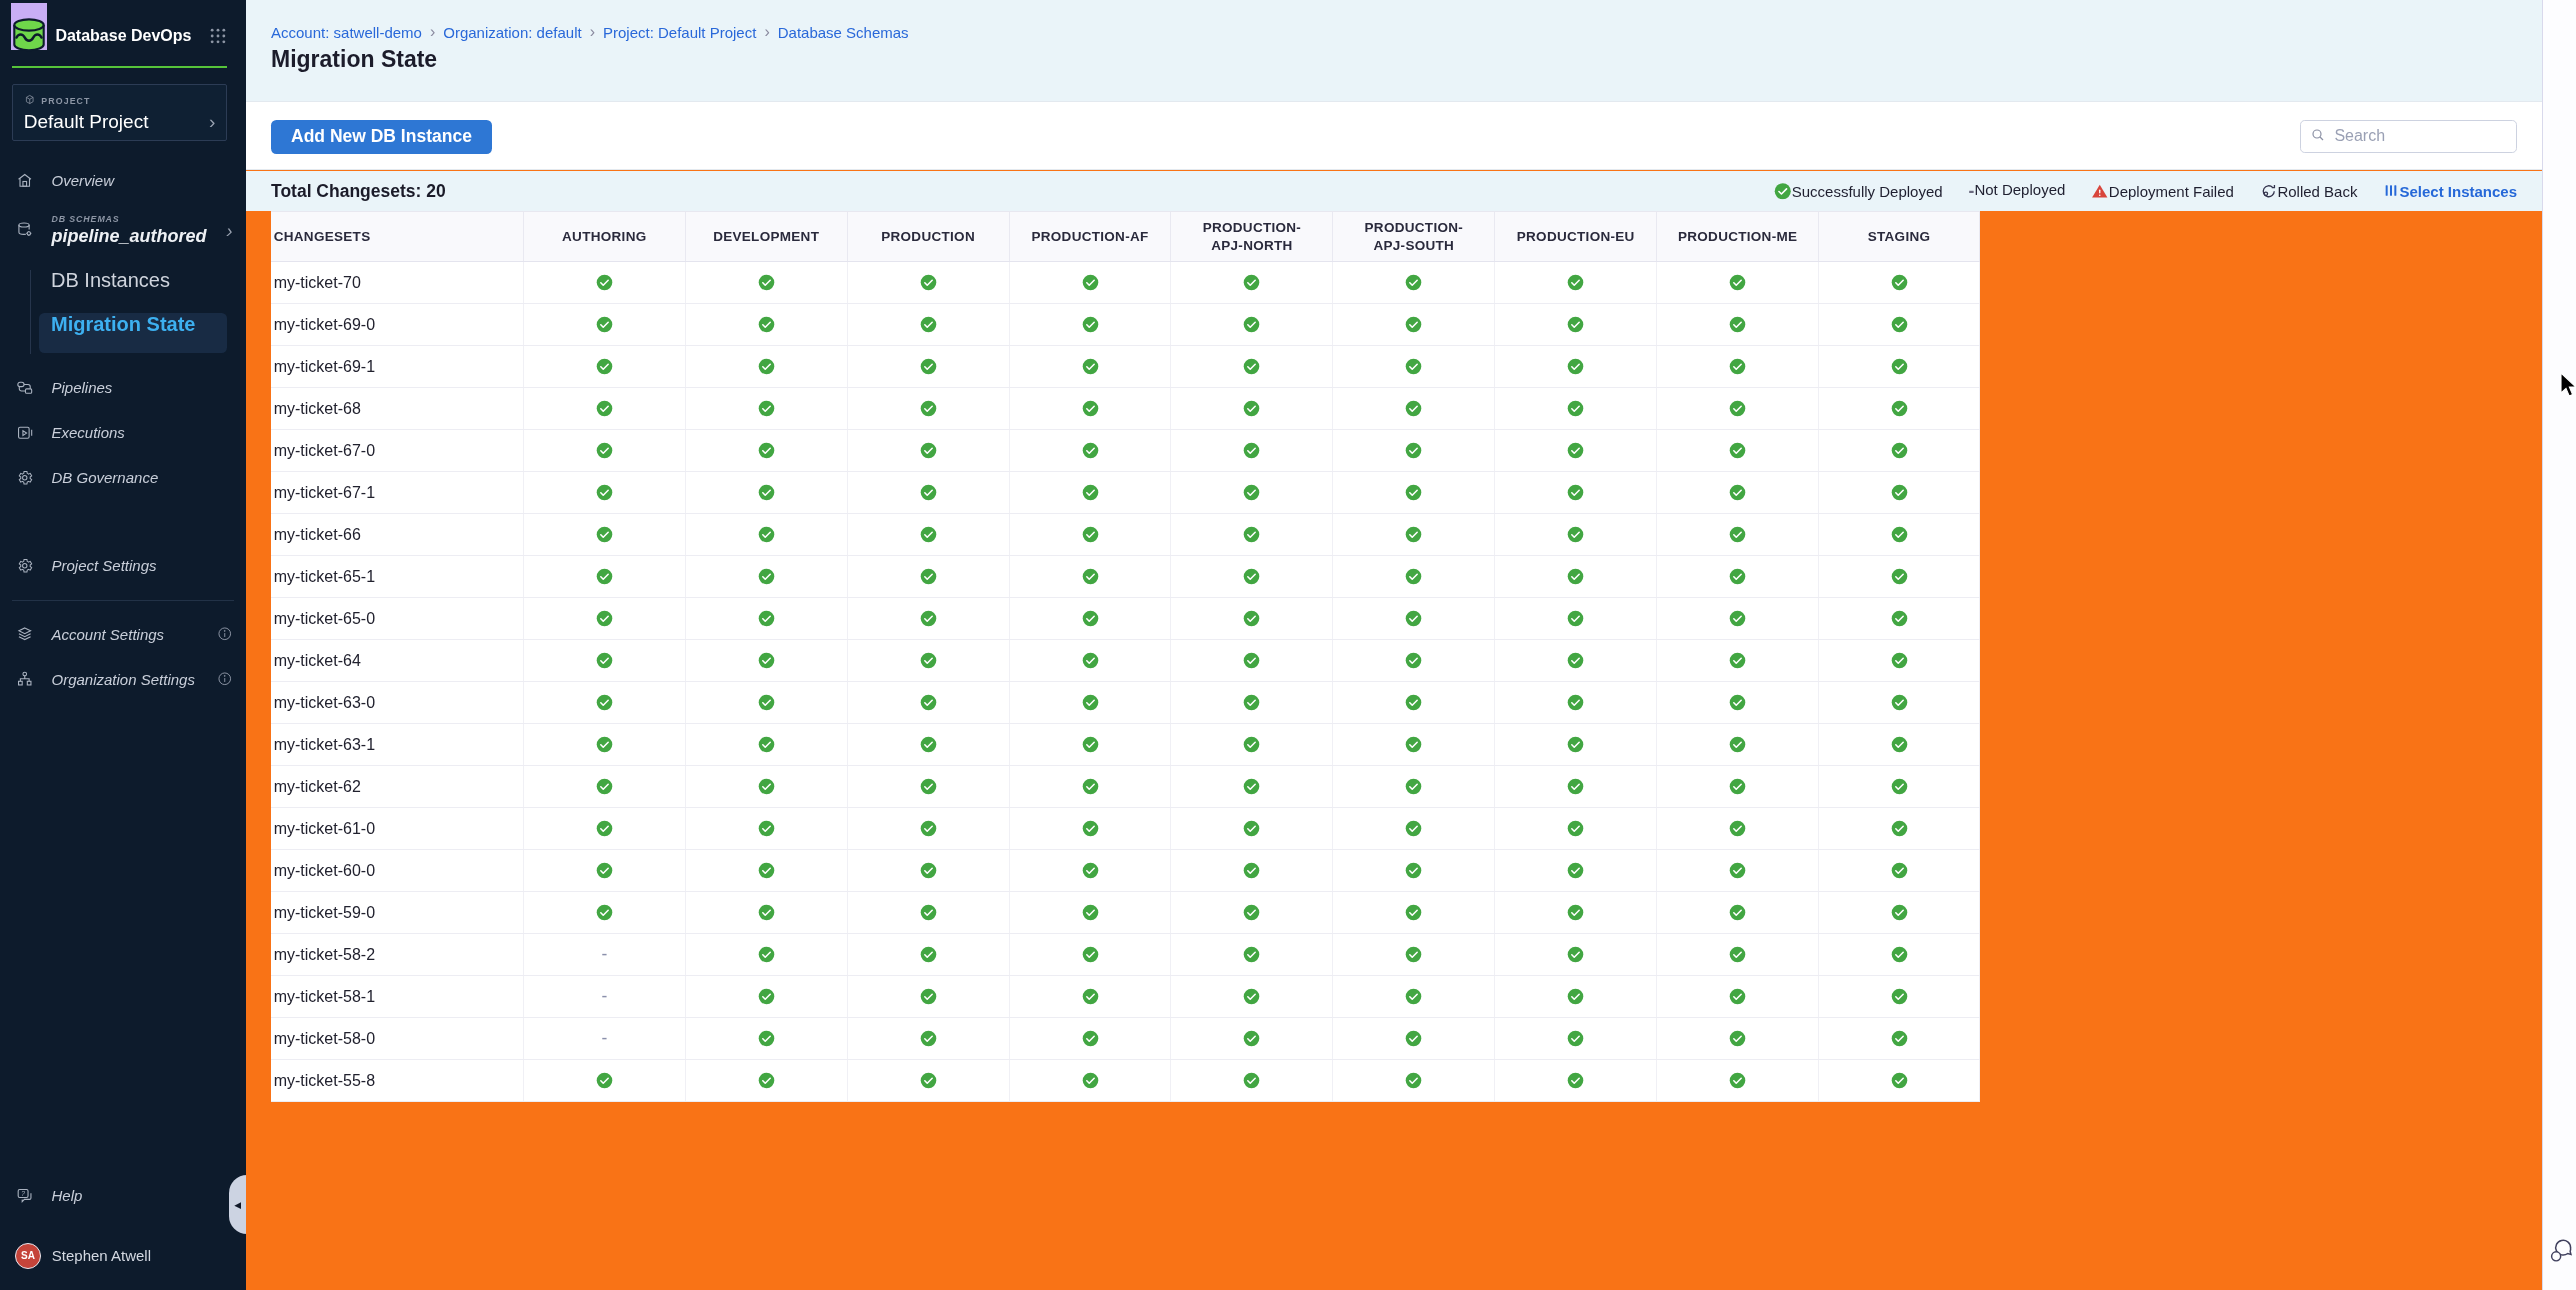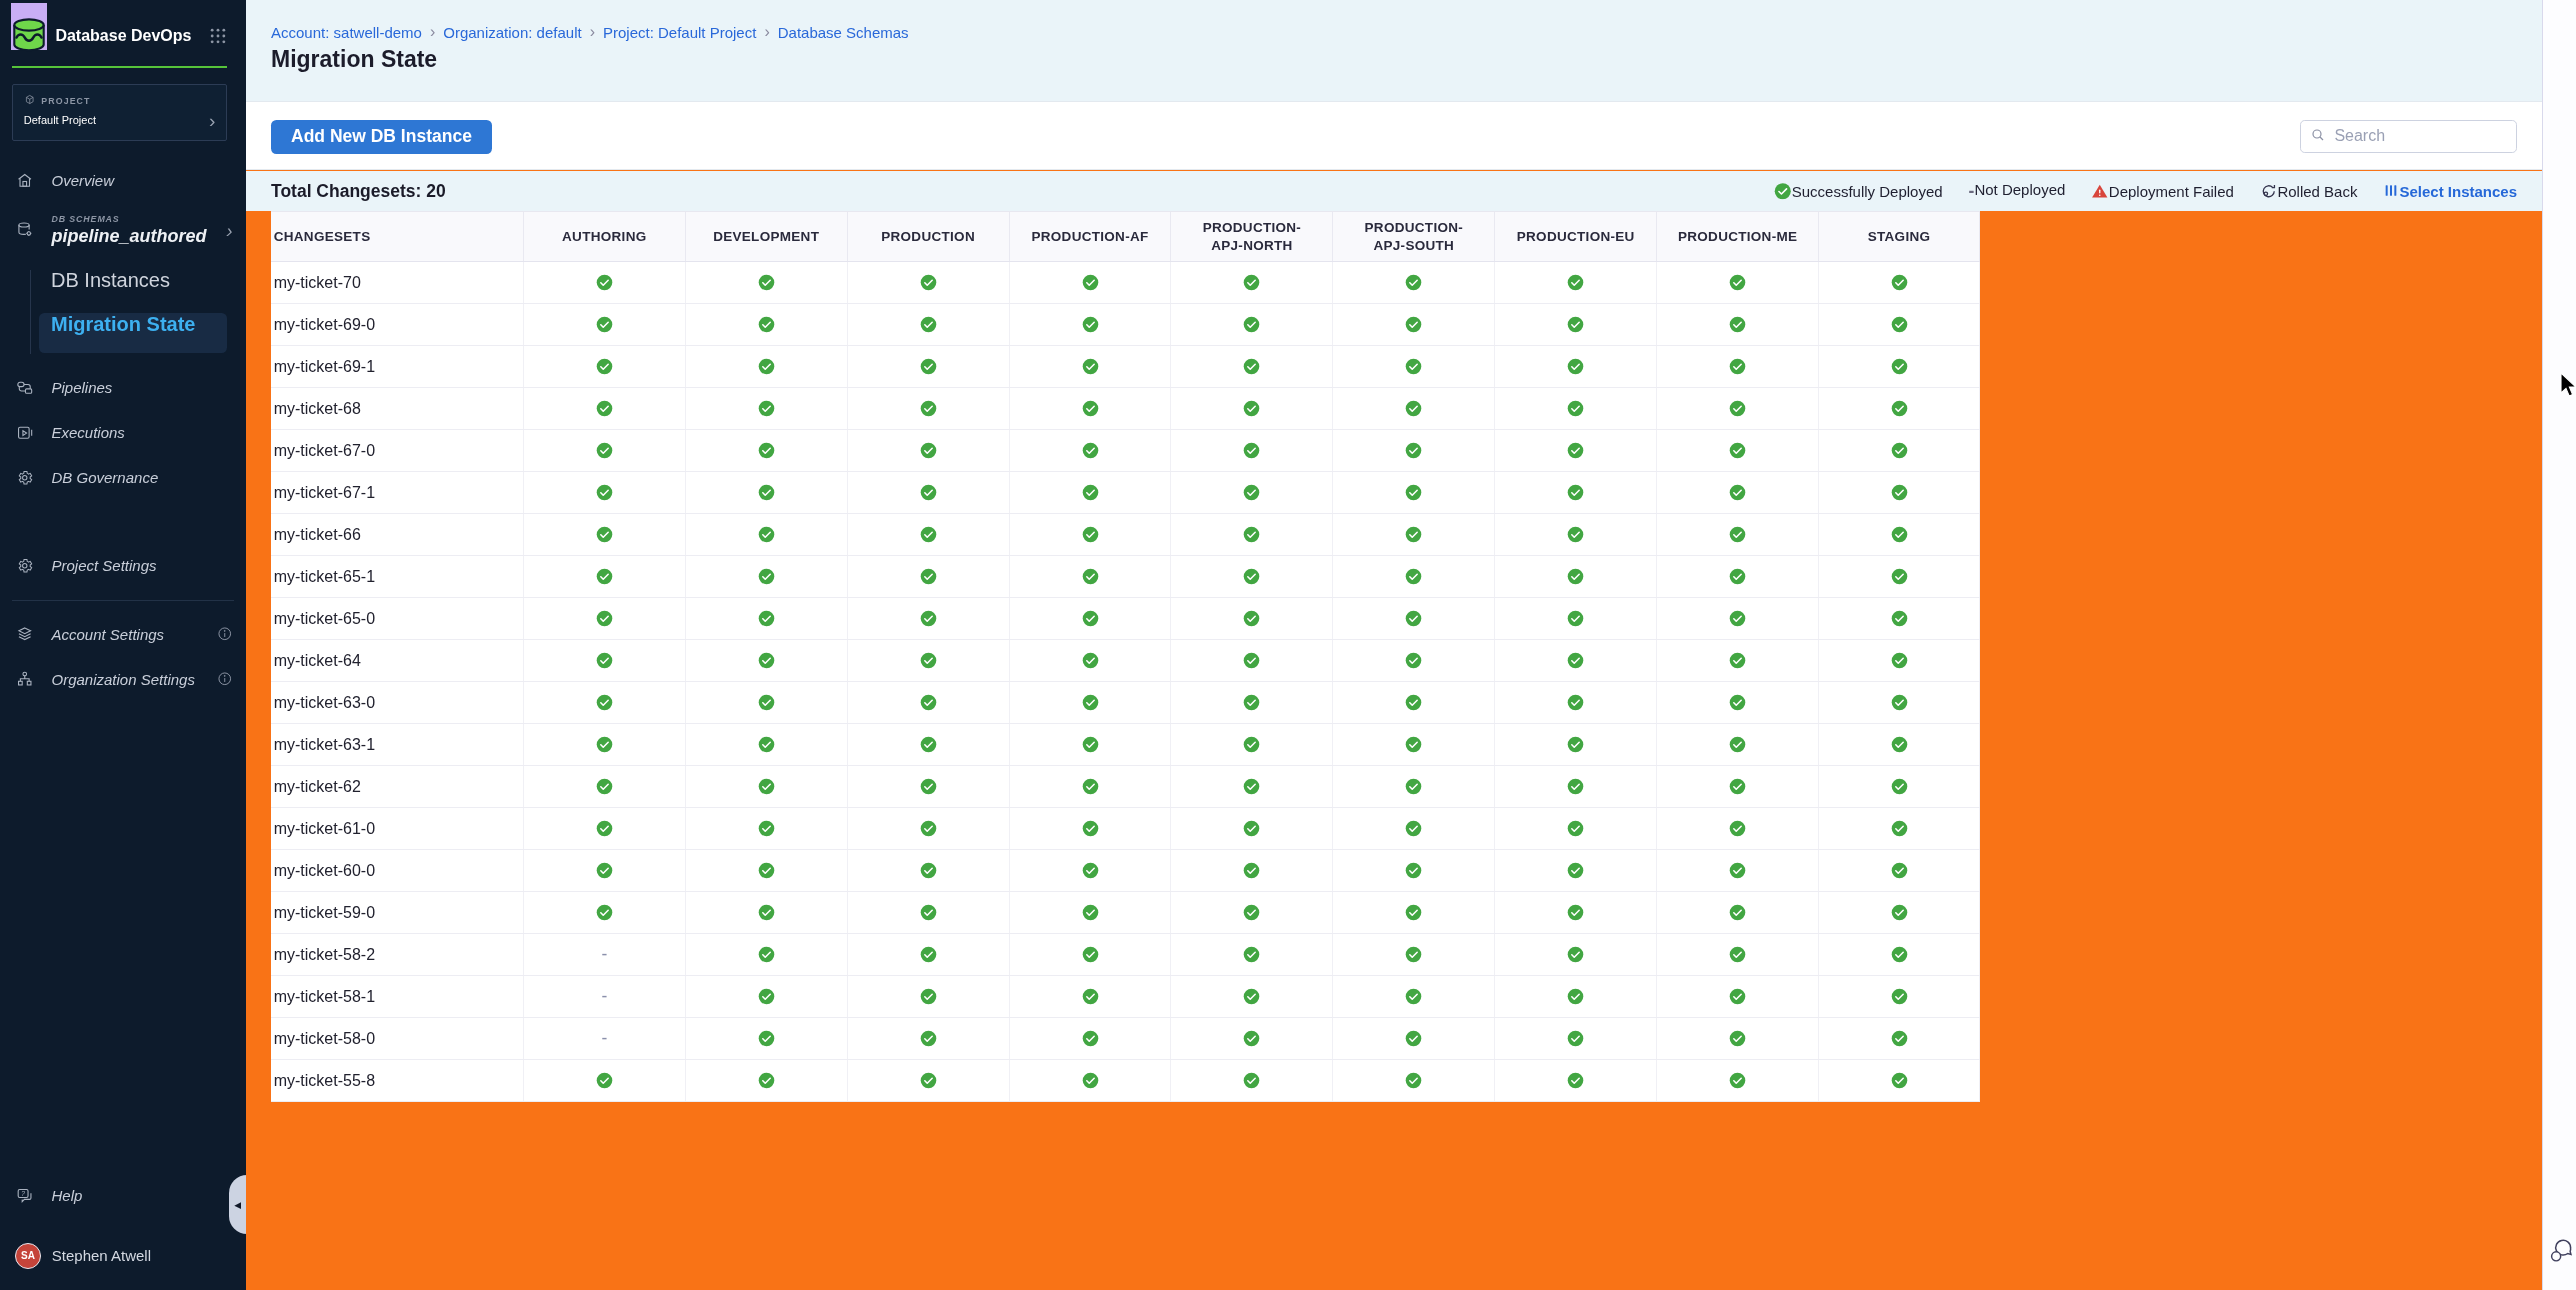--- a/index.html
+++ b/index.html
@@ -10,21 +10,21 @@
   
   .sidebar { position:absolute; left:0; top:0; width:246px; height:1291px; background:#0d1b2c; color:#c9cfda; }
   .new-badge { position:absolute; left:10.8px; top:3.4px; background:#c9aef5; color:#33246b; font-size:10px; font-weight:700; letter-spacing:0.3px; padding:18px 6px; border-radius:0; }
   .brand-row { position:absolute; left:12px; top:17.5px; width:216px; display:flex; align-items:center; }
   .brand-title { margin-left:9.4px; font-size:16px; font-weight:700; color:#fff; white-space:nowrap; }
   .grid-icon { margin-left:auto; color:#8d96a5; display:flex; }
   .green-divider { position:absolute; left:12px; top:66px; width:215px; height:2px; background:#56c43a; }
   .project-card { position:absolute; left:12px; top:84px; width:215px; height:57px; border:0.7px solid #2c3c55; border-radius:2px; padding:8.8px 10.8px; background:#0f2033; }
   .project-label-row { display:flex; align-items:center; gap:6px; color:#8d96a5; font-size:8.8px; font-weight:700; letter-spacing:1.1px; }
   .project-name-row { display:flex; align-items:center; margin-top:3.4px; }
-  .project-name { color:#fff; font-size:11px; }
+  .project-name { color:#fff; font-size:19px; }
   .chev { margin-left:auto; color:#98a1b0; font-size:19px; line-height:1; }
   .nav { position:absolute; left:0; right:0; top:158px; }
   .nav-item { display:flex; align-items:center; height:45px; padding:0 13.5px 0 15px; font-size:15px; color:#c9cfda; cursor:pointer;font-style:italic; }
   .nav-item .nicon { width:19px; display:flex; justify-content:center; color:#aab3c0; flex:none; }
   .nav-item .nlabel { margin-left:17.5px; }
   .nav-item.two-line { height:54px; }
   .nav-2l { margin-left:17.5px; display:flex; flex-direction:column; }
   .nav-2l .small { font-size:8.8px; letter-spacing:0.9px; color:#8d96a5; font-weight:700; }
   .nav-2l .big { font-size:18px; color:#eef1f5; font-weight:600; margin-top:2px; }
   .sub-tree { position:relative; margin-top:12px; padding:0 19px 0 39px; }

